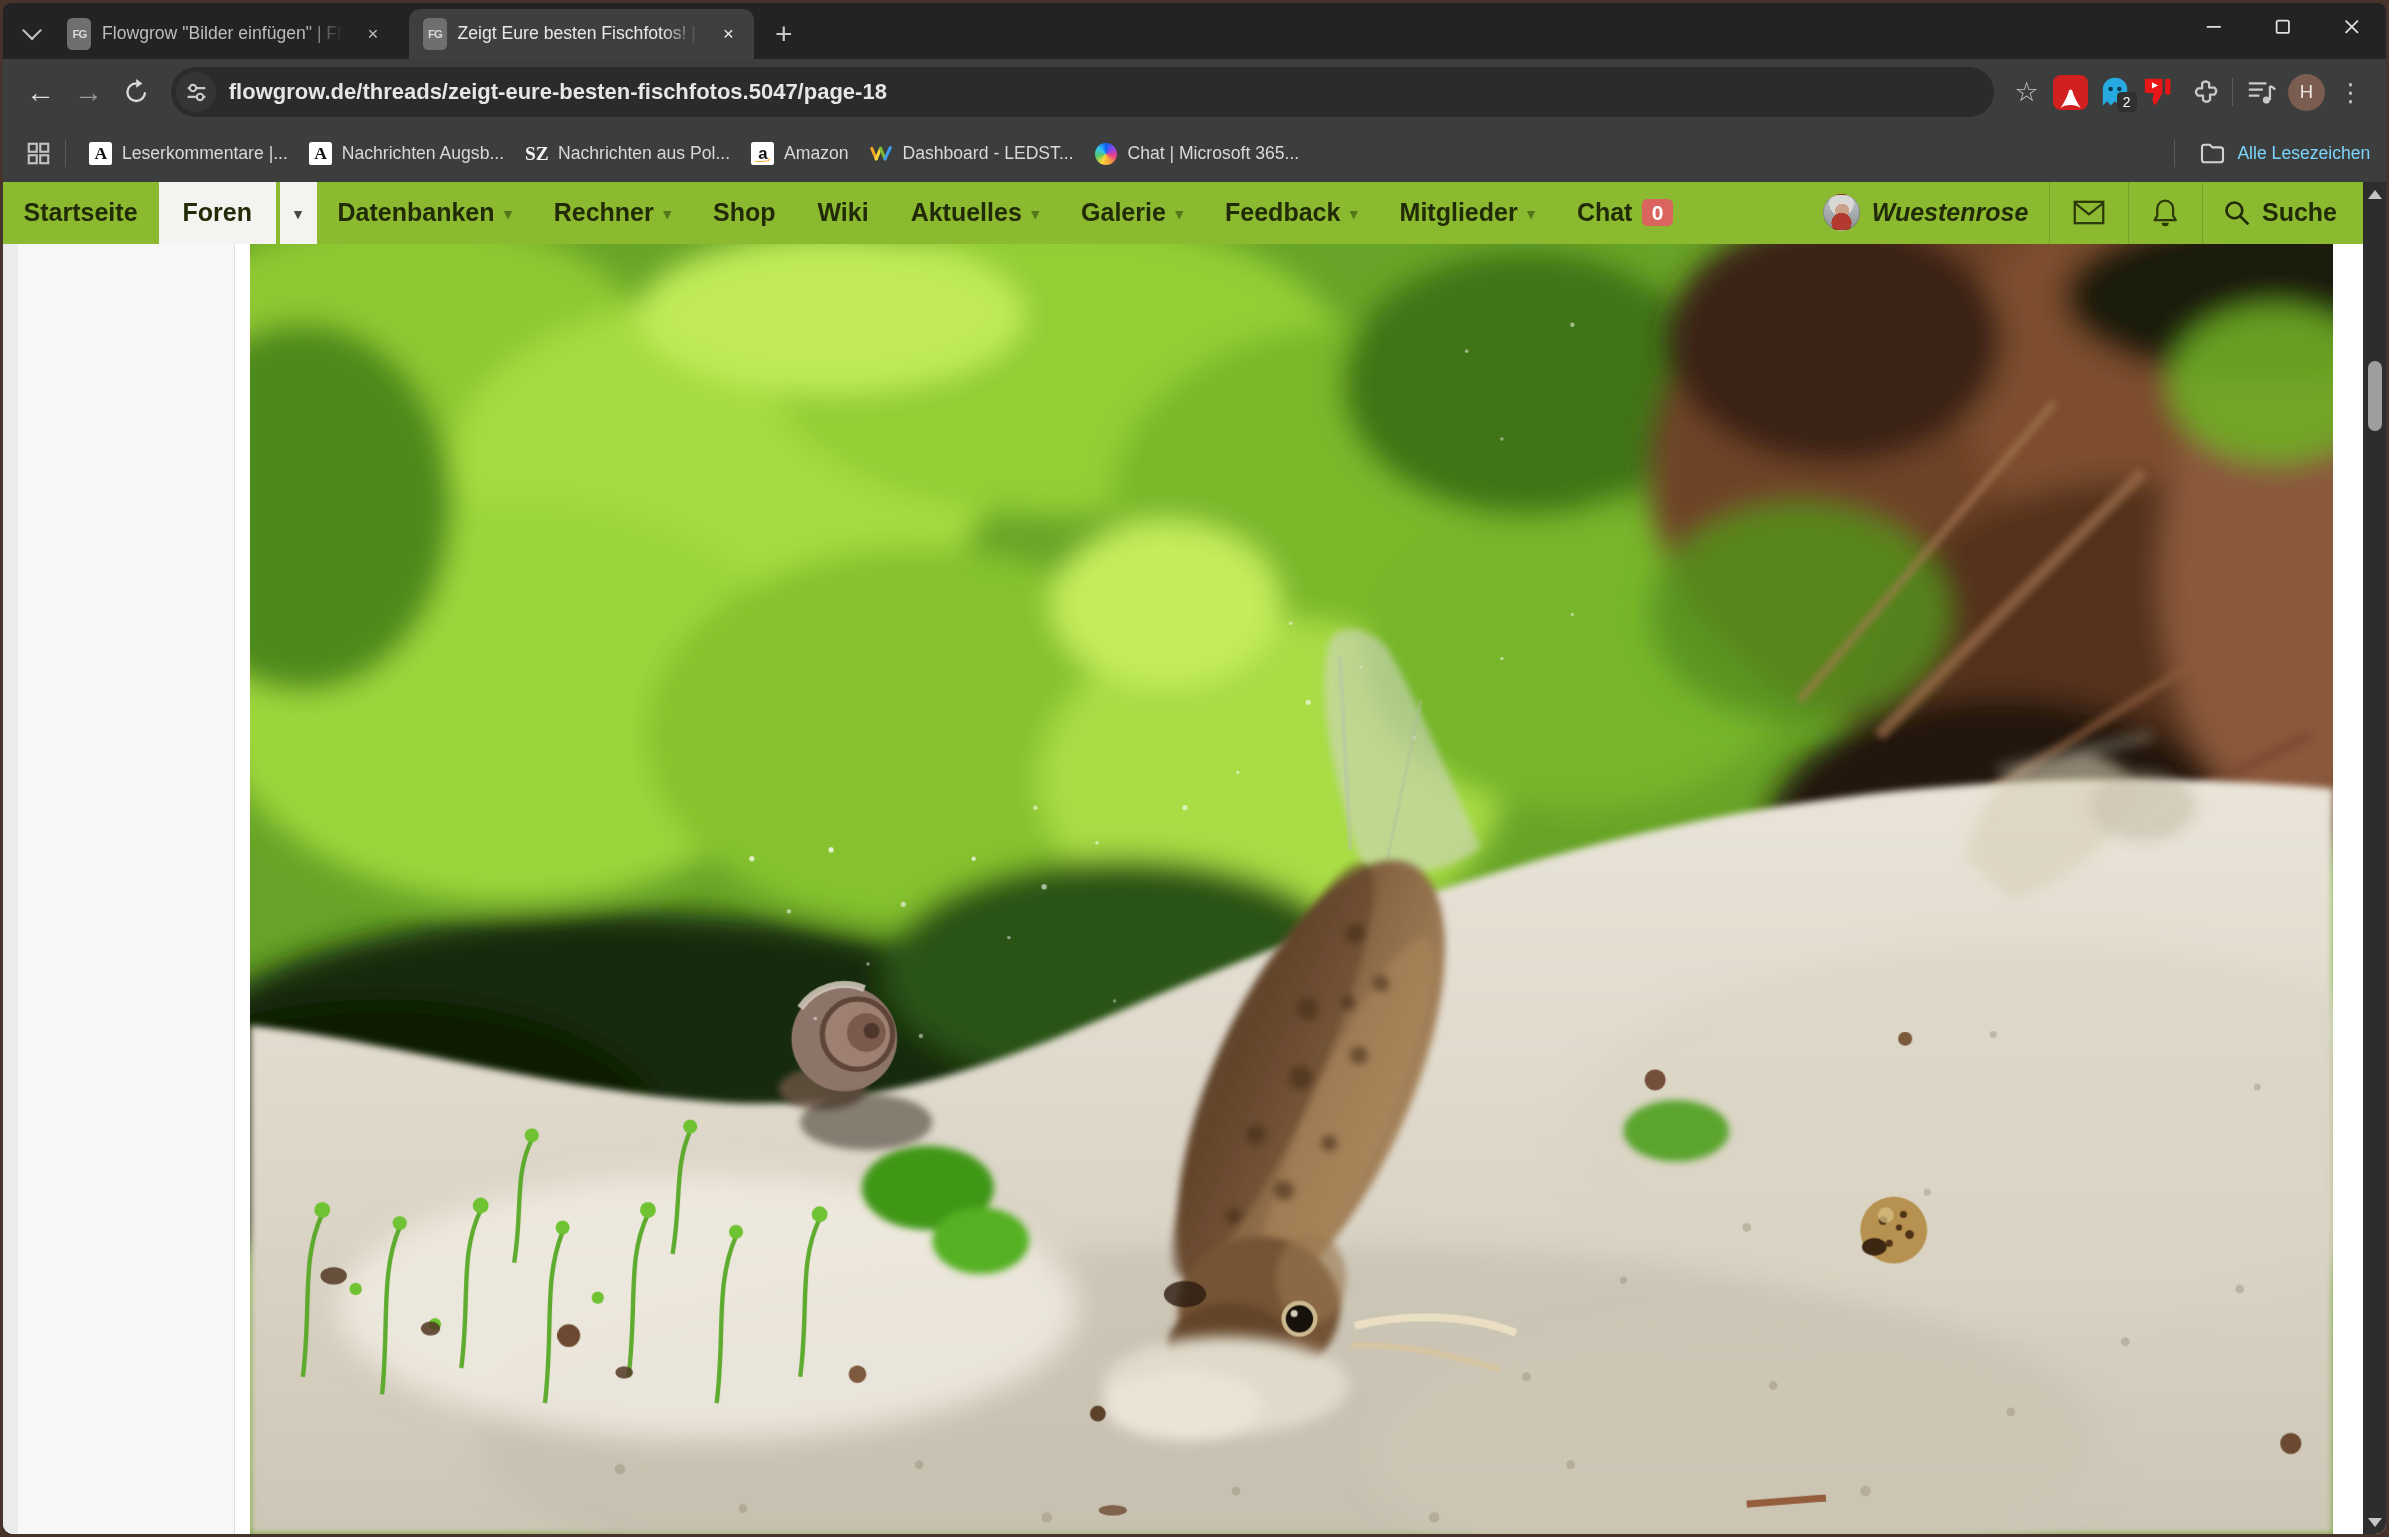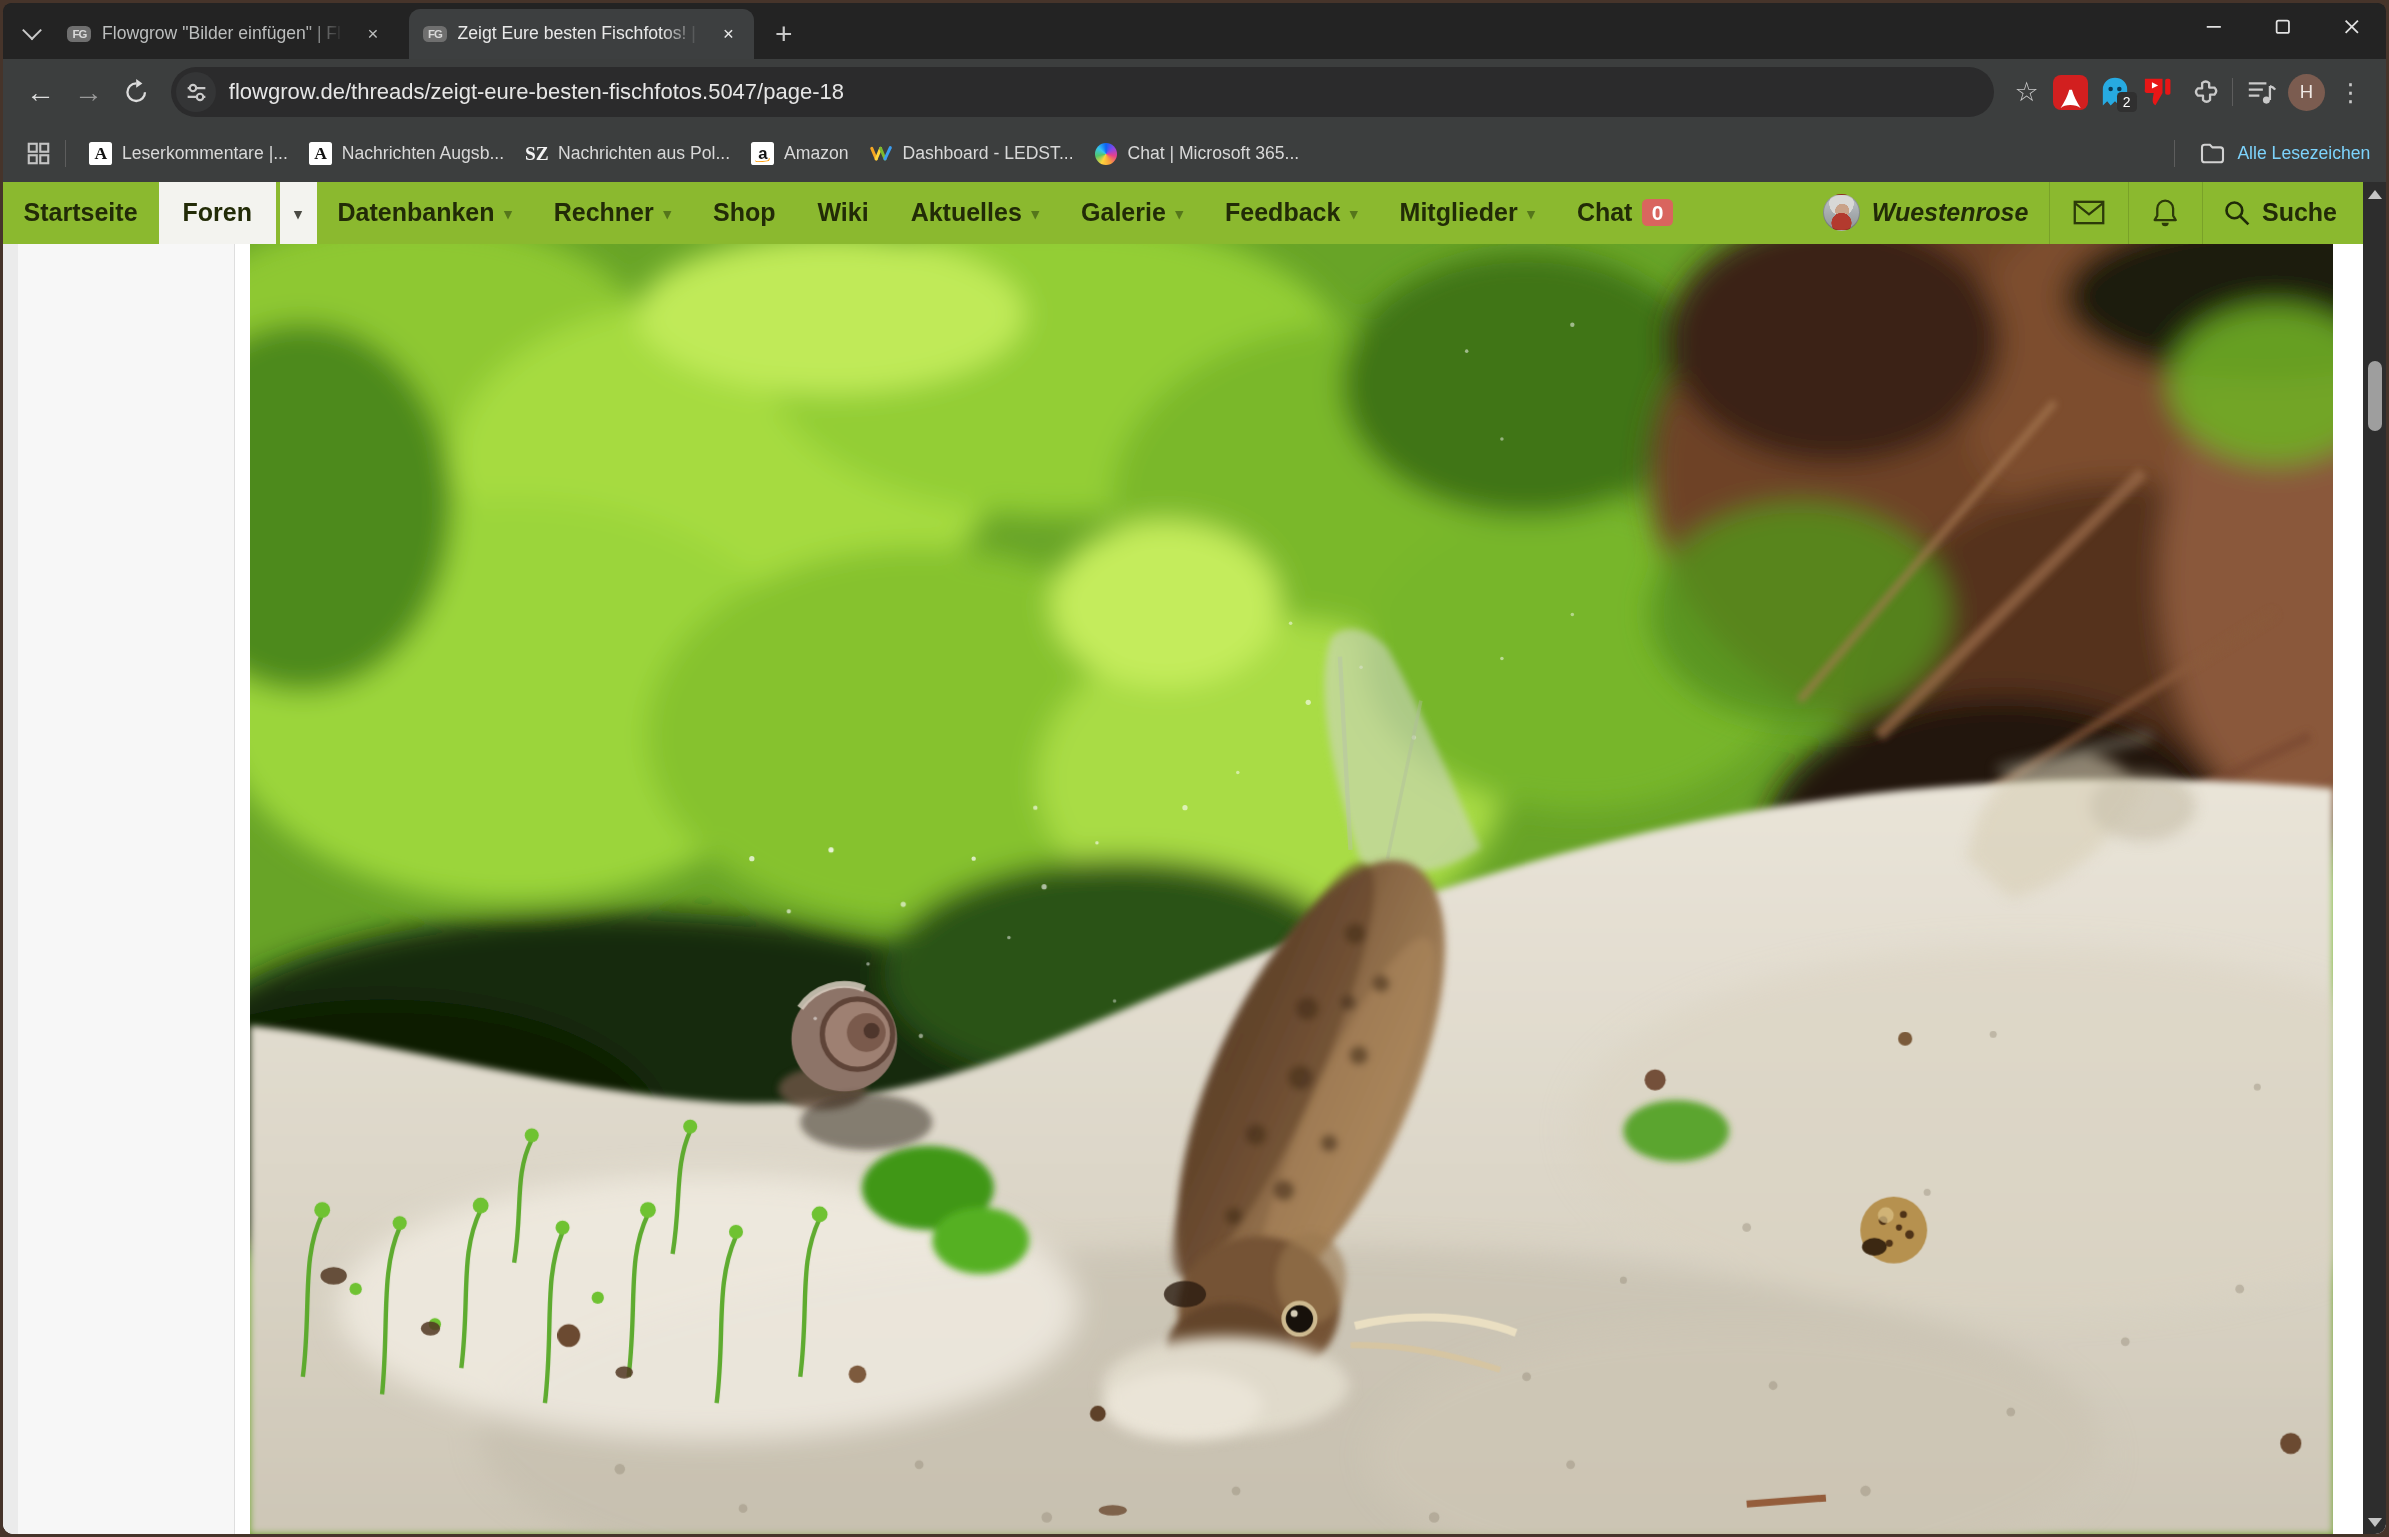--- a/index.html
+++ b/index.html
@@ -15,21 +15,21 @@
             padding:5.3px 7px 0 8.8px; position:relative; flex:none; }
   .tab-search { width:42px; height:42px; margin-bottom:3.5px; border-radius:8.8px;
                 display:flex; align-items:center; justify-content:center; }
   .chev-down { width:14px; height:14px; border-right:2.6px solid #c9c9c9; border-bottom:2.6px solid #c9c9c9;
                transform:rotate(45deg) translate(-2.6px,-2.6px); }
   .tab { width:345px; height:50px; display:flex; align-items:center; gap:10.6px;
          padding:0 12.3px 0 14px; border-radius:11.4px 11.4px 0 0; position:relative; overflow:hidden; }
   .tab.inactive { color:#bcbebe; }
   .tab.active   { background:#3d3f40; color:#e9e9e9; }
   .tab + .tab { margin-left:10.6px; }
-  .favicon { width:24px; height:16px; border-radius:5.3px; background:#6f6f6f; flex:none;
+  .favicon { width:24px; height:32px; border-radius:5.3px; background:#6f6f6f; flex:none;
              display:flex; align-items:center; justify-content:center;
              color:#d9d9d9; font-size:11.4px; font-weight:bold; letter-spacing:-0.9px; }
   .tab-title { font-size:17.6px; white-space:nowrap; overflow:hidden; flex:1;
                -webkit-mask-image:linear-gradient(90deg,#000 82%,transparent 98%);
                mask-image:linear-gradient(90deg,#000 82%,transparent 98%); }
   .tab-close { width:26.4px; height:26.4px; border-radius:50%; flex:none; font-size:18.5px;
                display:flex; align-items:center; justify-content:center; }
   .new-tab { width:42px; height:42px; margin:0 0 3.5px 8.8px; border-radius:50%;
              display:flex; align-items:center; justify-content:center;
              color:#c9c9c9; font-size:30px; font-weight:300; }
@@ -37,21 +37,21 @@
   .win-btn { width:69px; height:48px; display:flex; align-items:center; justify-content:center; }
   .win-btn svg { stroke:#e2e2e2; }
 
   
   .toolbar { height:67px; background:#3c3e3e; display:flex; align-items:center;
              padding:0 14px; flex:none; }
   .nav-btn { width:48px; height:48px; border-radius:50%; display:flex; align-items:center;
              justify-content:center; font-size:29px; color:#dcdcdc; flex:none; }
   .nav-btn.dim { color:#999; }
   .omnibox { flex:1; height:50px; background:#2b2b2c; border-radius:25.5px; margin:0 10.6px;
-             display:flex; align-items:center; padding:0 7px 0 5.3px; min-width:0; }
+             display:flex; align-items:center; padding:0 7px 0 5.3px; min-width:0;font-weight:bold; }
   .site-info { width:40px; height:40px; border-radius:50%; background:#343536;
                display:flex; align-items:center; justify-content:center; flex:none; margin-right:12.3px; }
   .url { font-size:22px; color:#e6e6e6; white-space:nowrap; overflow:hidden; }
   .tool-ic { width:44px; height:44px; display:flex; align-items:center; justify-content:center;
              flex:none; color:#c9c9c9; font-size:27px; position:relative; }
   .ext-sep { width:1.8px; height:28px; background:#5d5d5d; margin:0 7px; flex:none; }
   .acro { width:35px; height:35px; border-radius:8px; background:#d21f1f;
           display:flex; align-items:flex-end; justify-content:center; }
   .badge2 { position:absolute; right:0; bottom:1.8px; min-width:20px; height:20px; background:#303030;
             border-radius:4.4px; color:#fff; font-size:14px; display:flex; align-items:center;

